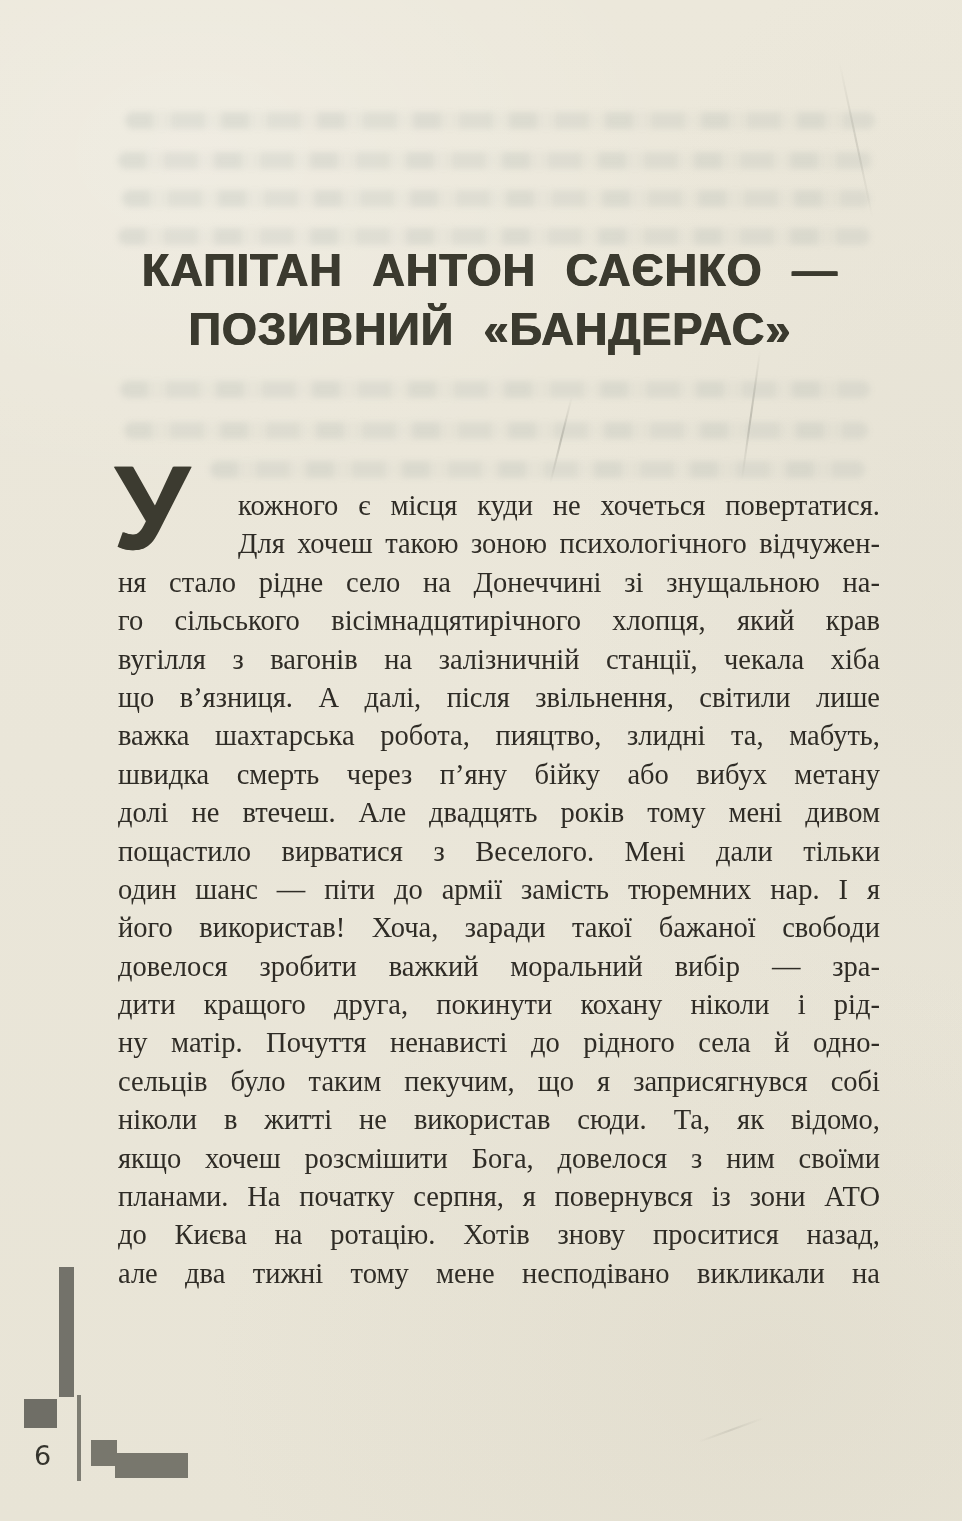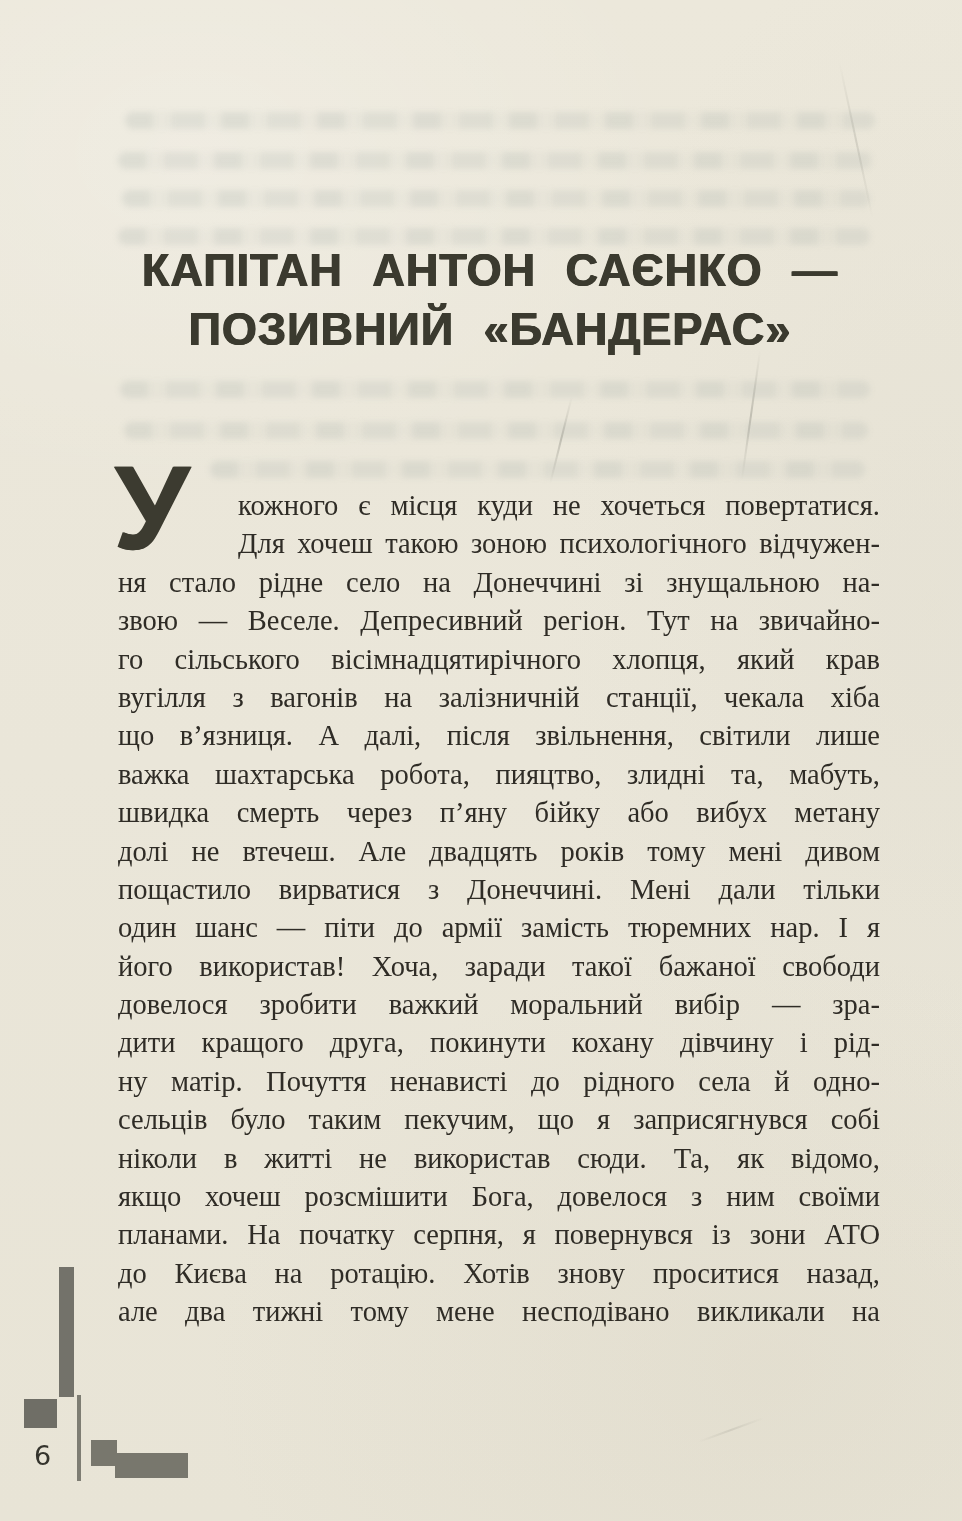--- a/index.html
+++ b/index.html
@@ -137,32 +137,31 @@
     <div>КАПІТАН АНТОН САЄНКО —</div>
     <div>ПОЗИВНИЙ «БАНДЕРАС»</div>
   </div>
 
   <div class="drop-cap">У</div>
 
   <div class="body-text">
     <div class="line indented">кожного є місця куди не хочеться повертатися.</div>
     <div class="line indented">Для хочеш такою зоною психологічного відчужен-</div>
     <div class="line">ня стало рідне село на Донеччині зі знущальною на-</div>
-    <div class="line">звою — Веселе. Депресивний регіон. Тут на звичайно-</div>
     <div class="line">го сільського вісімнадцятирічного хлопця, який крав</div>
     <div class="line">вугілля з вагонів на залізничній станції, чекала хіба</div>
     <div class="line">що в’язниця. А далі, після звільнення, світили лише</div>
     <div class="line">важка шахтарська робота, пияцтво, злидні та, мабуть,</div>
     <div class="line">швидка смерть через п’яну бійку або вибух метану</div>
     <div class="line">долі не втечеш. Але двадцять років тому мені дивом</div>
-    <div class="line">пощастило вирватися з Донеччині. Мені дали тільки</div>
+    <div class="line">пощастило вирватися з Веселого. Мені дали тільки</div>
     <div class="line">один шанс — піти до армії замість тюремних нар. І я</div>
     <div class="line">його використав! Хоча, заради такої бажаної свободи</div>
     <div class="line">довелося зробити важкий моральний вибір — зра-</div>
-    <div class="line">дити кращого друга, покинути кохану дівчину і рід-</div>
+    <div class="line">дити кращого друга, покинути кохану ніколи і рід-</div>
     <div class="line">ну матір. Почуття ненависті до рідного села й одно-</div>
     <div class="line">сельців було таким пекучим, що я заприсягнувся собі</div>
     <div class="line">ніколи в житті не використав сюди. Та, як відомо,</div>
     <div class="line">якщо хочеш розсмішити Бога, довелося з ним своїми</div>
     <div class="line">планами. На початку серпня, я повернувся із зони АТО</div>
     <div class="line">до Києва на ротацію. Хотів знову проситися назад,</div>
     <div class="line">але два тижні тому мене несподівано викликали на</div>
   </div>
 
   <div class="ornament ornament-vbar"></div>

